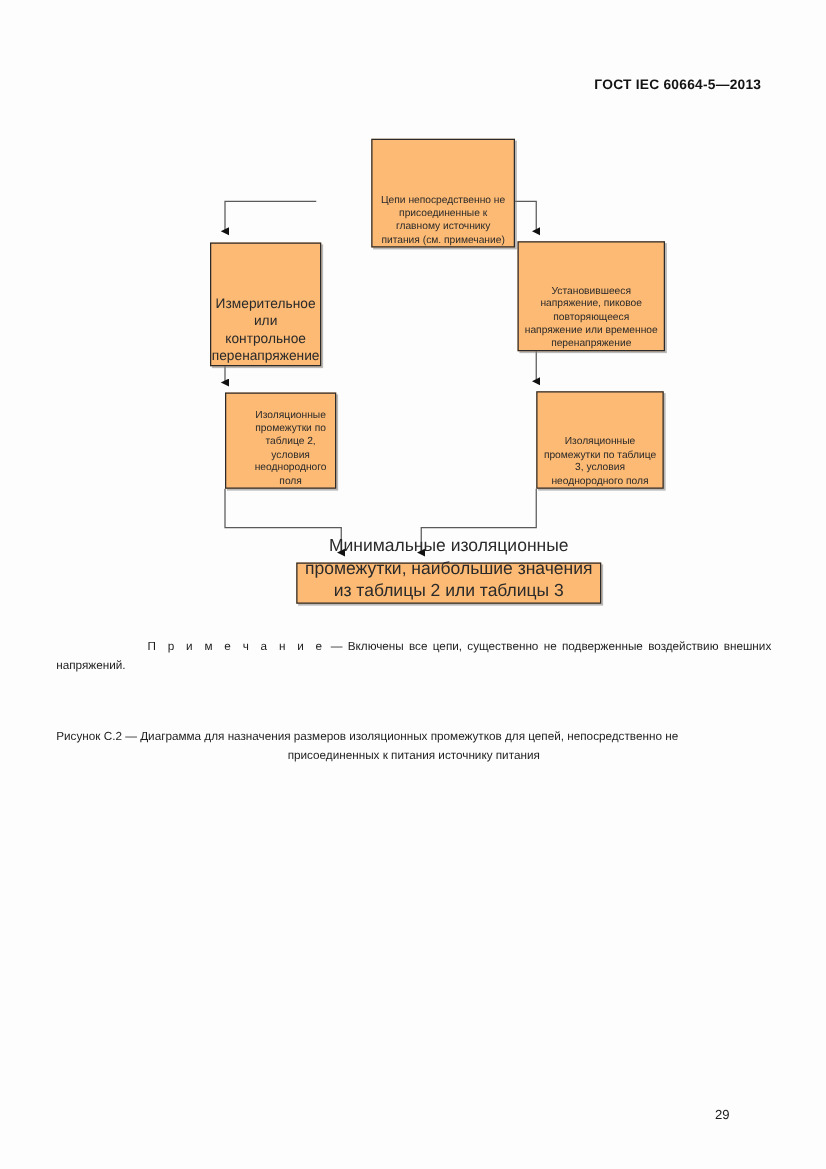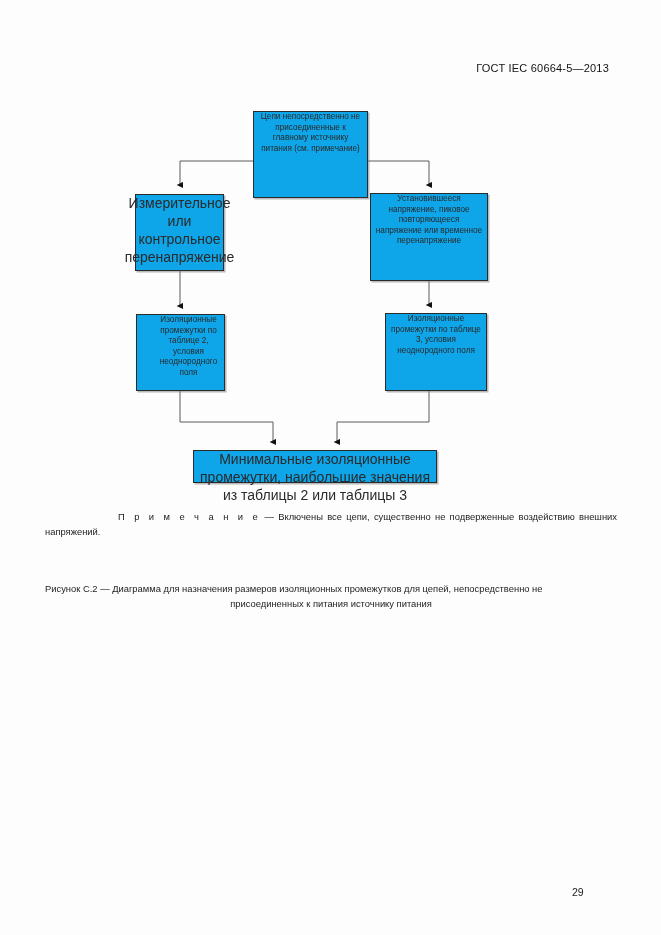--- a/index.html
+++ b/index.html
@@ -20,21 +20,21 @@
     inset: 0;
     background: #fdfdfd;
   }
 
   
   .doc-header {
     position: absolute;
     top: 62px;
     right: 52px;
     font-size: 11px;
-    font-weight: normal;
+    font-weight: bold;
     letter-spacing: 0.2px;
     white-space: nowrap;
     color: #131313;
   }
 
   
   #flowchart {
     position: absolute;
     left: 0;
     top: 0;
@@ -45,36 +45,37 @@
     position: absolute;
     left: 0;
     top: 0;
   }
 
   .node {
     position: absolute;
     box-sizing: border-box;
     border: 1px solid #ararara;
     border: 1px solid #2b2b2b;
-    background: #0ea5e9;
+    background: #fdba74;
     display: flex;
-    align-items: flex-start;
+    align-items: flex-end;
     justify-content: center;
     text-align: center;
     color: #2a2a2a;
     box-shadow: 1.5px 1.5px 0 rgba(130,130,130,0.55);
+    margin-left: 44px;
   }
   .node span {
     display: block;
     line-height: 1.28;
     padding: 0 4px;
   }
 
   #node-top       { left: 253px; top: 111px; width: 115px; height: 87px;  font-size: 8.2px; }
-  #node-left-1    { left: 135px; top: 194px; width: 89px;  height: 77px;  font-size: 14px; }
+  #node-left-1    { left: 124px; top: 194px; width: 89px;  height: 99px;  font-size: 11px; }
   #node-right-1   { left: 370px; top: 193px; width: 118px; height: 88px;  font-size: 8.2px; }
   #node-left-2    { left: 136px; top: 314px; width: 89px;  height: 77px;  font-size: 8.2px; padding-left: 16px; }
   #node-right-2   { left: 385px; top: 313px; width: 102px;  height: 78px;  font-size: 8.2px; }
   #node-bottom    { left: 193px; top: 450px; width: 244px; height: 33px;  font-size: 14px; }
 
   
   .note {
     position: absolute;
     left: 45px;
     top: 510px;

